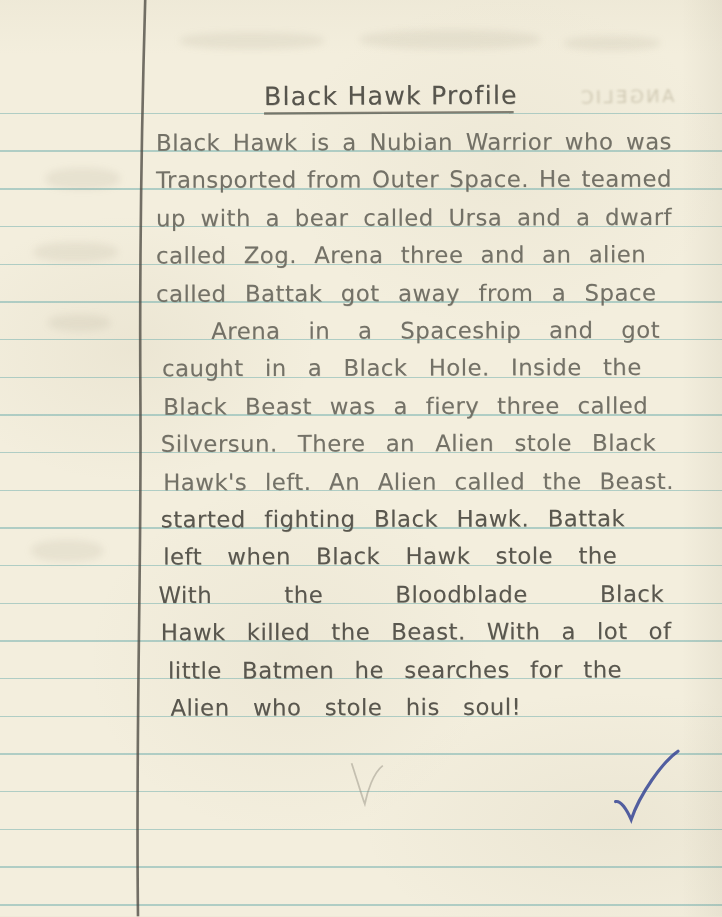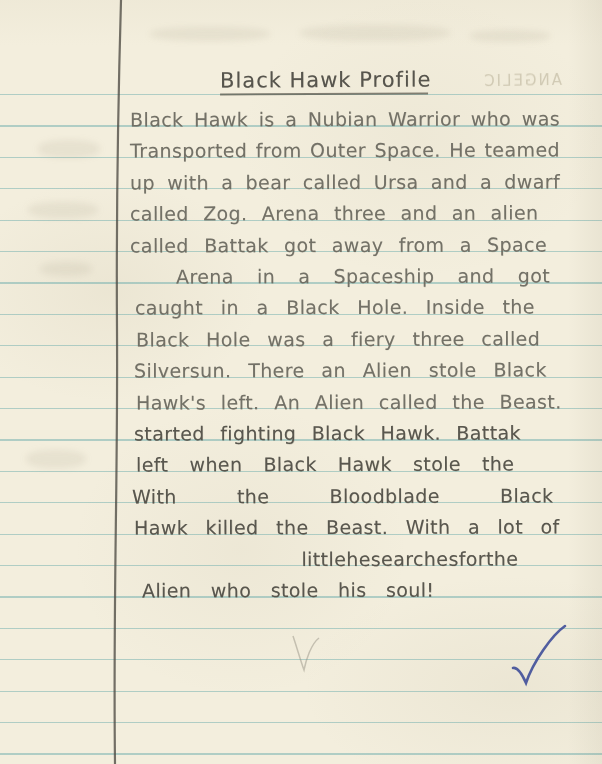--- a/index.html
+++ b/index.html
@@ -191,21 +191,21 @@
         <span>caught</span>
         <span>in</span>
         <span>a</span>
         <span>Black</span>
         <span>Hole.</span>
         <span>Inside</span>
         <span>the</span>
       </div>
       <div class="hw-line light" style="top: 327.8px; left: 136px; width: 404.2px;">
         <span>Black</span>
-        <span>Hole</span>
+        <span>Beast</span>
         <span>was</span>
         <span>a</span>
         <span>fiery</span>
         <span>three</span>
         <span>called</span>
       </div>
       <div class="hw-line light" style="top: 359.2px; left: 134px; width: 412.8px;">
         <span>Silversun.</span>
         <span>There</span>
         <span>an</span>
@@ -246,22 +246,23 @@
       <div class="hw-line dark" style="top: 516.2px; left: 134px; width: 425.7px;">
         <span>Hawk</span>
         <span>killed</span>
         <span>the</span>
         <span>Beast.</span>
         <span>With</span>
         <span>a</span>
         <span>lot</span>
         <span>of</span>
       </div>
-      <div class="hw-line dark" style="top: 547.6px; left: 140px; width: 378.4px; justify-content: flex-end;">
+      <div class="hw-line dark" style="top: 547.6px; left: 140px; width: 378.4px;">
         <span>little</span>
+        <span>Batmen</span>
         <span>he</span>
         <span>searches</span>
         <span>for</span>
         <span>the</span>
       </div>
       <div class="hw-line dark" style="top: 579px; left: 142px; width: 292.4px;">
         <span>Alien</span>
         <span>who</span>
         <span>stole</span>
         <span>his</span>

